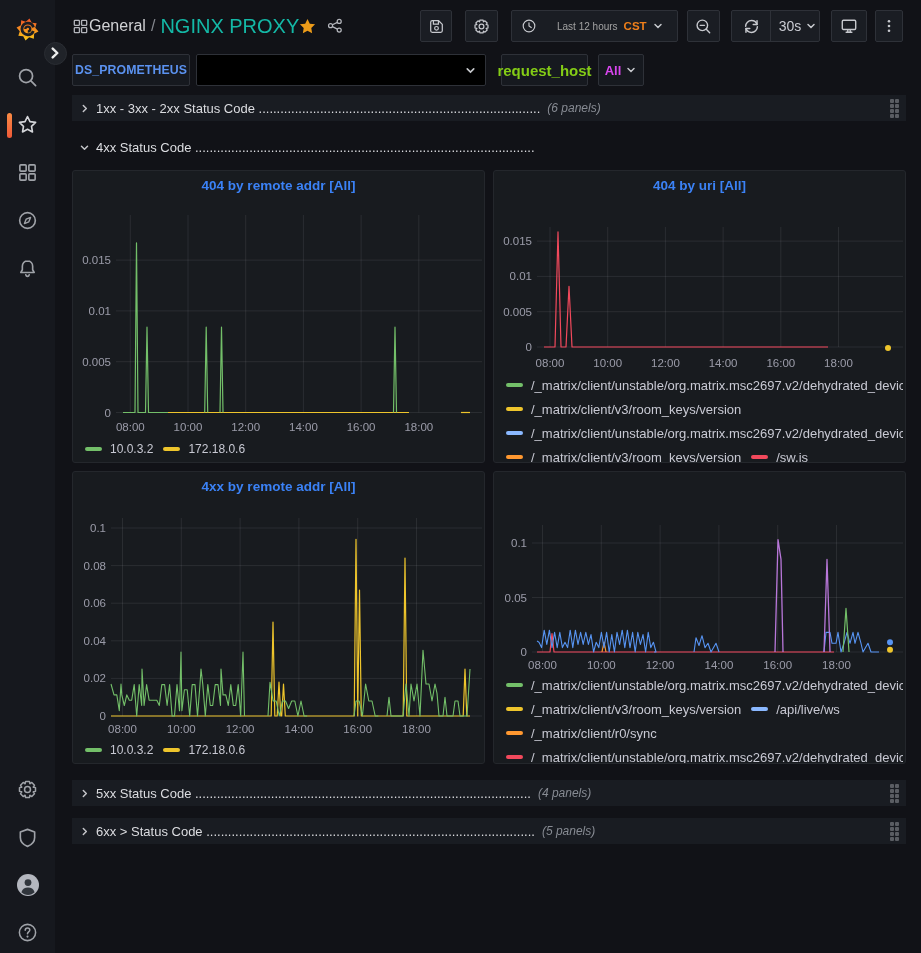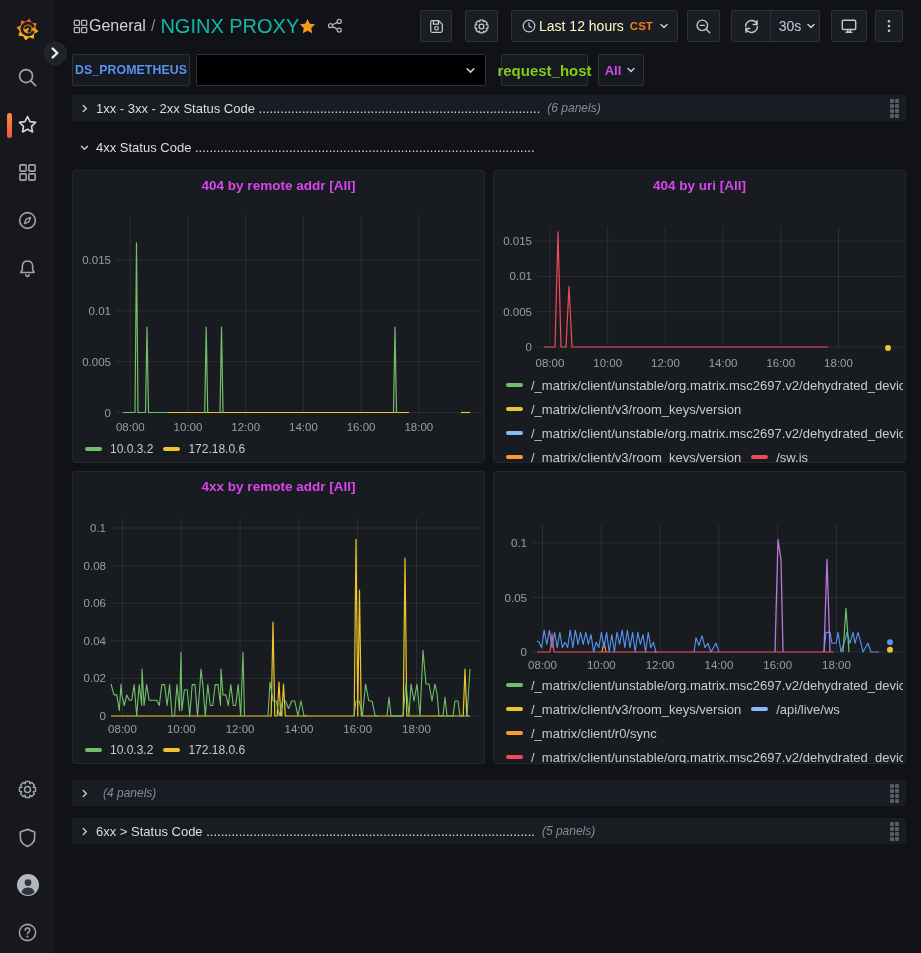--- a/index.html
+++ b/index.html
@@ -9,21 +9,21 @@
 .navbar{position:absolute;left:55px;top:0;width:866px;height:52px;background:#111217}
 .crumbs{position:absolute;left:17px;top:0;height:52px;display:flex;align-items:center;gap:0}
 .crumbs .t1{font-size:16px;color:#d1d2d5}
 .crumbs .sep{font-size:16px;color:#84878e}
 .crumbs .t2{font-size:20px;color:#14b8a6}
 .btn{position:absolute;top:10px;height:32px;background:#1a1d23;border:1px solid #2e3138;border-radius:2px;display:flex;align-items:center;justify-content:center;color:#c7c9ce}
 .submenu{position:absolute;left:55px;top:52px;width:866px;height:44px;background:#111217}
 .vbox{position:absolute;top:2px;height:32px;border:1px solid #2e3138;border-radius:2px;background:#16191f;display:flex;align-items:center}
 .dash{display:inline-block;width:17px;height:4px;border-radius:2px;margin-right:8px;flex:none}
 .panel{position:absolute;width:413px;height:293px;background:#181b1f;border:1px solid #24272c;border-radius:3px;overflow:hidden}
-.ptitle{position:absolute;top:0;left:0;right:0;height:30px;text-align:center;line-height:30px;font-size:13.5px;font-weight:bold;color:#d946ef}
+.ptitle{position:absolute;top:0;left:0;right:0;height:30px;text-align:center;line-height:30px;font-size:13.5px;font-weight:bold;color:#3b82f6}
 .psvg{position:absolute;left:0;top:0}
 .lrow{display:flex;align-items:center;height:24px;white-space:nowrap;overflow:hidden}
 .li{display:flex;align-items:center;margin-right:10px}
 .lt{font-size:13px;color:#c8c9d3}
 .leg-ip .lt{font-size:12px}
 .rowhead{position:absolute;left:72px;width:834px;height:26px;display:flex;align-items:center;color:#dcdde1}
 .rowbg{background:#191c22}
 .rowhead .chev{width:24px;text-align:center;color:#c5c6ca;font-size:13px}
 .rowhead .rt{font-size:13px;font-weight:normal}
 .rowhead .pc{font-size:12px;font-style:italic;color:#878b93;margin-left:7px}
@@ -145,21 +145,21 @@
       <svg width="17" height="17" viewBox="0 0 22 22" style="color:#c7c9ce">
         <path d="M9.04 2.63 L12.96 2.63 L13.69 4.97 L13.36 4.84 L15.53 3.69 L18.31 6.47 L17.16 8.64 L17.03 8.31 L19.37 9.04 L19.37 12.96 L17.03 13.69 L17.16 13.36 L18.31 15.53 L15.53 18.31 L13.36 17.16 L13.69 17.03 L12.96 19.37 L9.04 19.37 L8.31 17.03 L8.64 17.16 L6.47 18.31 L3.69 15.53 L4.84 13.36 L4.97 13.69 L2.63 12.96 L2.63 9.04 L4.97 8.31 L4.84 8.64 L3.69 6.47 L6.47 3.69 L8.64 4.84 L8.31 4.97 Z" fill="none" stroke="currentColor" stroke-width="1.6" stroke-linejoin="round"></path>
         <circle cx="11" cy="11" r="3.1" fill="none" stroke="currentColor" stroke-width="1.6"></circle>
       </svg>
     </div>
     <div class="btn" style="left:456px;width:167px;justify-content:flex-start;padding-left:9px">
       <svg width="16" height="16" viewBox="0 0 22 22" style="color:#c7c9ce">
         <circle cx="11" cy="11" r="8" fill="none" stroke="currentColor" stroke-width="1.6"></circle>
         <path d="M11 6.6 L11 11 L14.1 13.1" fill="none" stroke="currentColor" stroke-width="1.6" stroke-linecap="round"></path>
       </svg>
-      <span style="font-size:14px;color:#fef9c3;margin-left:2px">Last 12 hours</span>
+      <span style="font-size:10px;color:#a3a3a3;margin-left:20px">Last 12 hours</span>
       <span style="font-size:11.5px;font-weight:bold;color:#ef7f1a;margin-left:6px">CST</span>
       <svg width="12" height="12" viewBox="0 0 12 12" style="margin-left:5px">
         <path d="M3 4.5 L6 7.5 L9 4.5" fill="none" stroke="#c7c9ce" stroke-width="1.5" stroke-linecap="round"></path>
       </svg>
     </div>
     <div class="btn" style="left:632px;width:33px">
       <svg width="17" height="17" viewBox="0 0 22 22" style="color:#c7c9ce">
         <circle cx="9.5" cy="9.5" r="6.8" fill="none" stroke="currentColor" stroke-width="1.8"></circle>
         <line x1="6.7" y1="9.5" x2="12.3" y2="9.5" stroke="currentColor" stroke-width="1.8" stroke-linecap="round"></line>
         <line x1="14.6" y1="14.6" x2="19" y2="19" stroke="currentColor" stroke-width="1.8" stroke-linecap="round"></line>
@@ -447,20 +447,21 @@
         </span>
       </div>
     </div>
   </div>
 <div class="rowhead rowbg" style="top:780px">
     <span class="chev" style="display:flex;justify-content:center;width:24px">
       <svg width="11" height="11" viewBox="0 0 12 12">
         <path d="M4.7 2.7 L8 6 L4.7 9.3" fill="none" stroke="#c5c6ca" stroke-width="1.6" stroke-linecap="round" stroke-linejoin="round"></path>
       </svg>
     </span>
+    <span class="rt">5xx Status Code .............................................................................................</span>
     <span class="pc">(4 panels)</span>
     <span class="grip">
       <i></i>
       <i></i>
       <i></i>
       <i></i>
       <i></i>
       <i></i>
       <i></i>
       <i></i>

